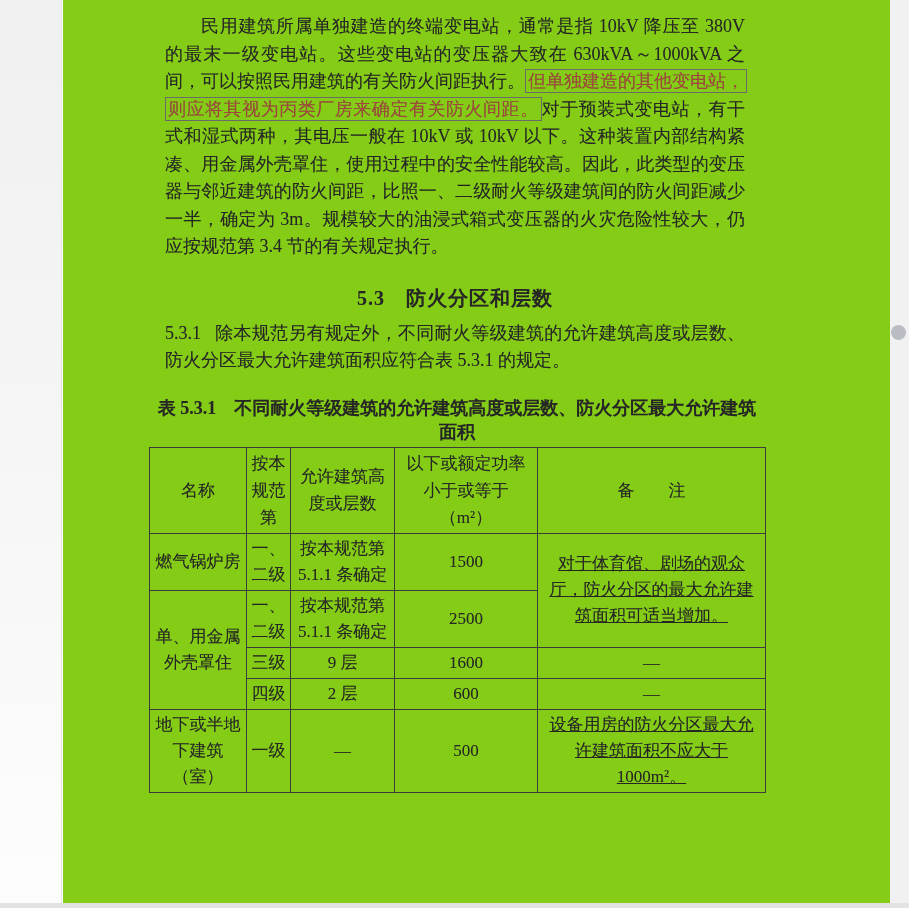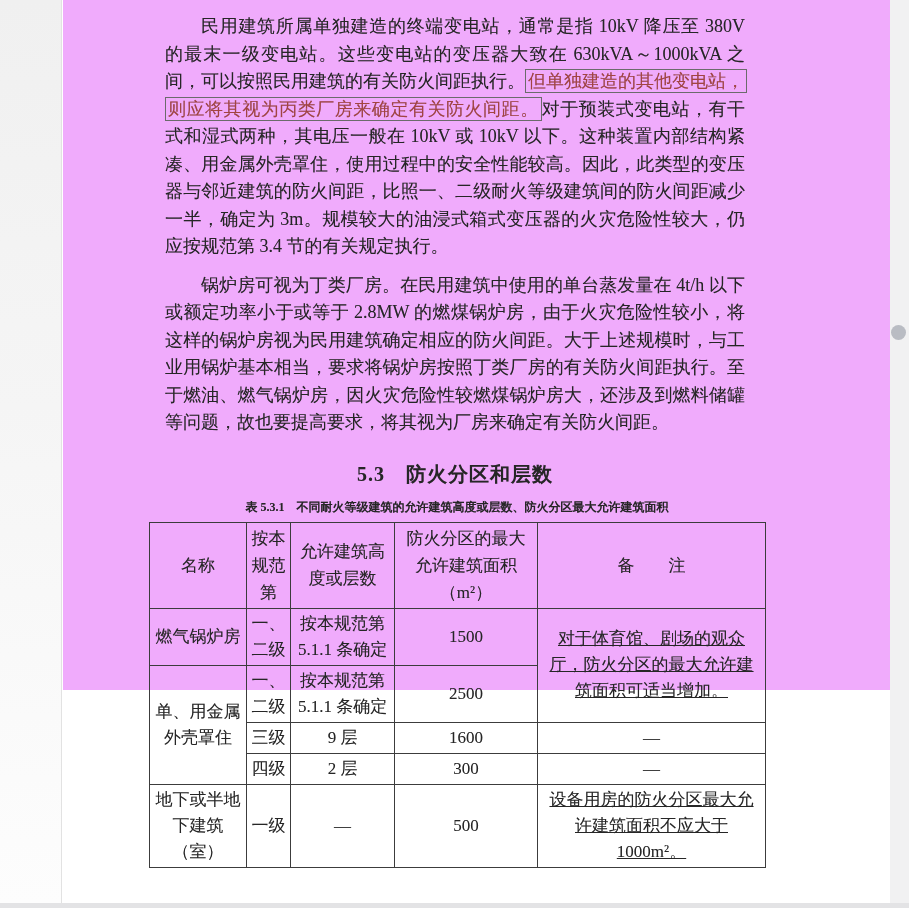--- a/index.html
+++ b/index.html
@@ -23,21 +23,21 @@
   }
   .scroll-dot {
     position:absolute; left:891px; top:325px; width:15px; height:15px;
     border-radius:50%; background:#b9bcc3;
   }
   .bottom-bar {
     position:absolute; left:0; bottom:0; width:909px; height:5px;
     background:#e3e3e5;
   }
   
-  .page { position:absolute; left:63px; top:0; width:827px; height:690px; background:#f0abfc; }
+  .page { position:absolute; left:63px; top:0; width:827px; height:903px; background:#84cc16; }
   .content {
     position:absolute; left:102px; top:0; width:580px;
     font-size:18px; line-height:27.5px;
     text-shadow:0 0 0.5px rgba(20,20,20,0.25);
   }
   .body-para { text-align:justify; text-indent:2em; }
   .para-1 { margin-top:13px; }
   .para-2 { margin-top:11px; }
   .red-box {
     color:#a34441;
@@ -47,22 +47,22 @@
     -webkit-box-decoration-break:clone;
   }
   .section-heading {
     margin-top:22px; text-align:center;
     font-size:20px; font-weight:bold; line-height:30px;
     letter-spacing:1px;
   }
   .clause { margin-top:7px; text-align:justify; }
   .clause-num { font-weight:normal; margin-right:14px; }
   .table-caption {
-    margin-top:6px; margin-left:-16px; width:616px;
-    text-align:center; font-weight:bold; font-size:12px; line-height:24px;
+    margin-top:21px; margin-left:-16px; width:616px;
+    text-align:center; font-weight:bold; font-size:18px; line-height:24px;
   }
   table.spec {
     margin-top:3px; margin-left:-16px; width:616px;
     border-collapse:collapse; table-layout:fixed;
   }
   table.spec td, table.spec th {
     border:1px solid #3c3c3c;
     text-align:center; vertical-align:middle;
     font-size:17px; line-height:26px; font-weight:normal;
     padding:2px 4px;
@@ -87,41 +87,41 @@
 <div class="left-gutter"></div>
 <div class="right-gutter"></div>
 <div class="scroll-dot"></div>
 <div class="bottom-bar"></div>
 
 <div class="page">
   <div class="content">
 
     <p class="body-para para-1"><span>民用建筑所属单独建造的终端变电站，通常是指 10kV 降压至 380V 的最末一级变电站。这些变电站的变压器大致在 630kVA～1000kVA 之间，可以按照民用建筑的有关防火间距执行。</span><span class="red-box">但单独建造的其他变电站，则应将其视为丙类厂房来确定有关防火间距。</span><span>对于预装式变电站，有干式和湿式两种，其电压一般在 10kV 或 10kV 以下。这种装置内部结构紧凑、用金属外壳罩住，使用过程中的安全性能较高。因此，此类型的变压器与邻近建筑的防火间距，比照一、二级耐火等级建筑间的防火间距减少一半，确定为 3m。规模较大的油浸式箱式变压器的火灾危险性较大，仍应按规范第 3.4 节的有关规定执行。</span></p>
 
-    <p class="body-para para-2">锅炉房可视为丁类厂房。在民用建筑中使用的单台蒸发量在 4t/h 以下或额定功率小于或等于 2.8MW 的燃煤锅炉房，由于火灾危险性较小，将这样的锅炉房视为民用建筑确定相应的防火间距。大于上述规模时，与工业用锅炉基本相当，要求将锅炉房按照丁类厂房的有关防火间距执行。至于燃油、燃气锅炉房，因火灾危险性较燃煤锅炉房大，还涉及到燃料储罐等问题，故也要提高要求，将其视为厂房来确定有关防火间距。</p>
 
     <h2 class="section-heading"><span>5.3</span>　<span>防火分区和层数</span></h2>
 
+    <p class="clause"><span class="clause-num">5.3.1</span><span>除本规范另有规定外，不同耐火等级建筑的允许建筑高度或层数、防火分区最大允许建筑面积应符合表 5.3.1 的规定。</span></p>
 
     <div class="table-caption">表 5.3.1　不同耐火等级建筑的允许建筑高度或层数、防火分区最大允许建筑面积</div>
 
     <table class="spec">
       <colgroup>
         <col class="c-name">
           <col class="c-grade">
           <col class="c-height">
           <col class="c-area">
           <col class="c-remark">
       </colgroup>
       <tbody>
           <tr class="hdr">
         <td>名称</td>
         <td>按本规范第</td>
         <td>允许建筑高度或层数</td>
-        <td>防火分区的最大允许建筑面积（m²）</td>
+        <td>以下或额定功率小于或等于（m²）</td>
         <td>备　　注</td>
       </tr>
       <tr class="r1">
         <td>燃气锅炉房</td>
         <td>一、二级</td>
         <td>按本规范第 5.1.1 条确定</td>
         <td class="num">1500</td>
         <td class="remark" rowspan="2">对于体育馆、剧场的观众厅，防火分区的最大允许建筑面积可适当增加。</td>
       </tr>
       <tr class="r2">
@@ -132,21 +132,21 @@
       </tr>
       <tr class="r3">
         <td>三级</td>
         <td>9 层</td>
         <td class="num">1600</td>
         <td>—</td>
       </tr>
       <tr class="r4">
         <td>四级</td>
         <td>2 层</td>
-        <td class="num">300</td>
+        <td class="num">600</td>
         <td>—</td>
       </tr>
       <tr class="r5">
         <td>地下或半地下建筑（室）</td>
         <td>一级</td>
         <td>—</td>
         <td class="num">500</td>
         <td class="remark">设备用房的防火分区最大允许建筑面积不应大于 1000m²。</td>
       </tr>
     </tbody>

